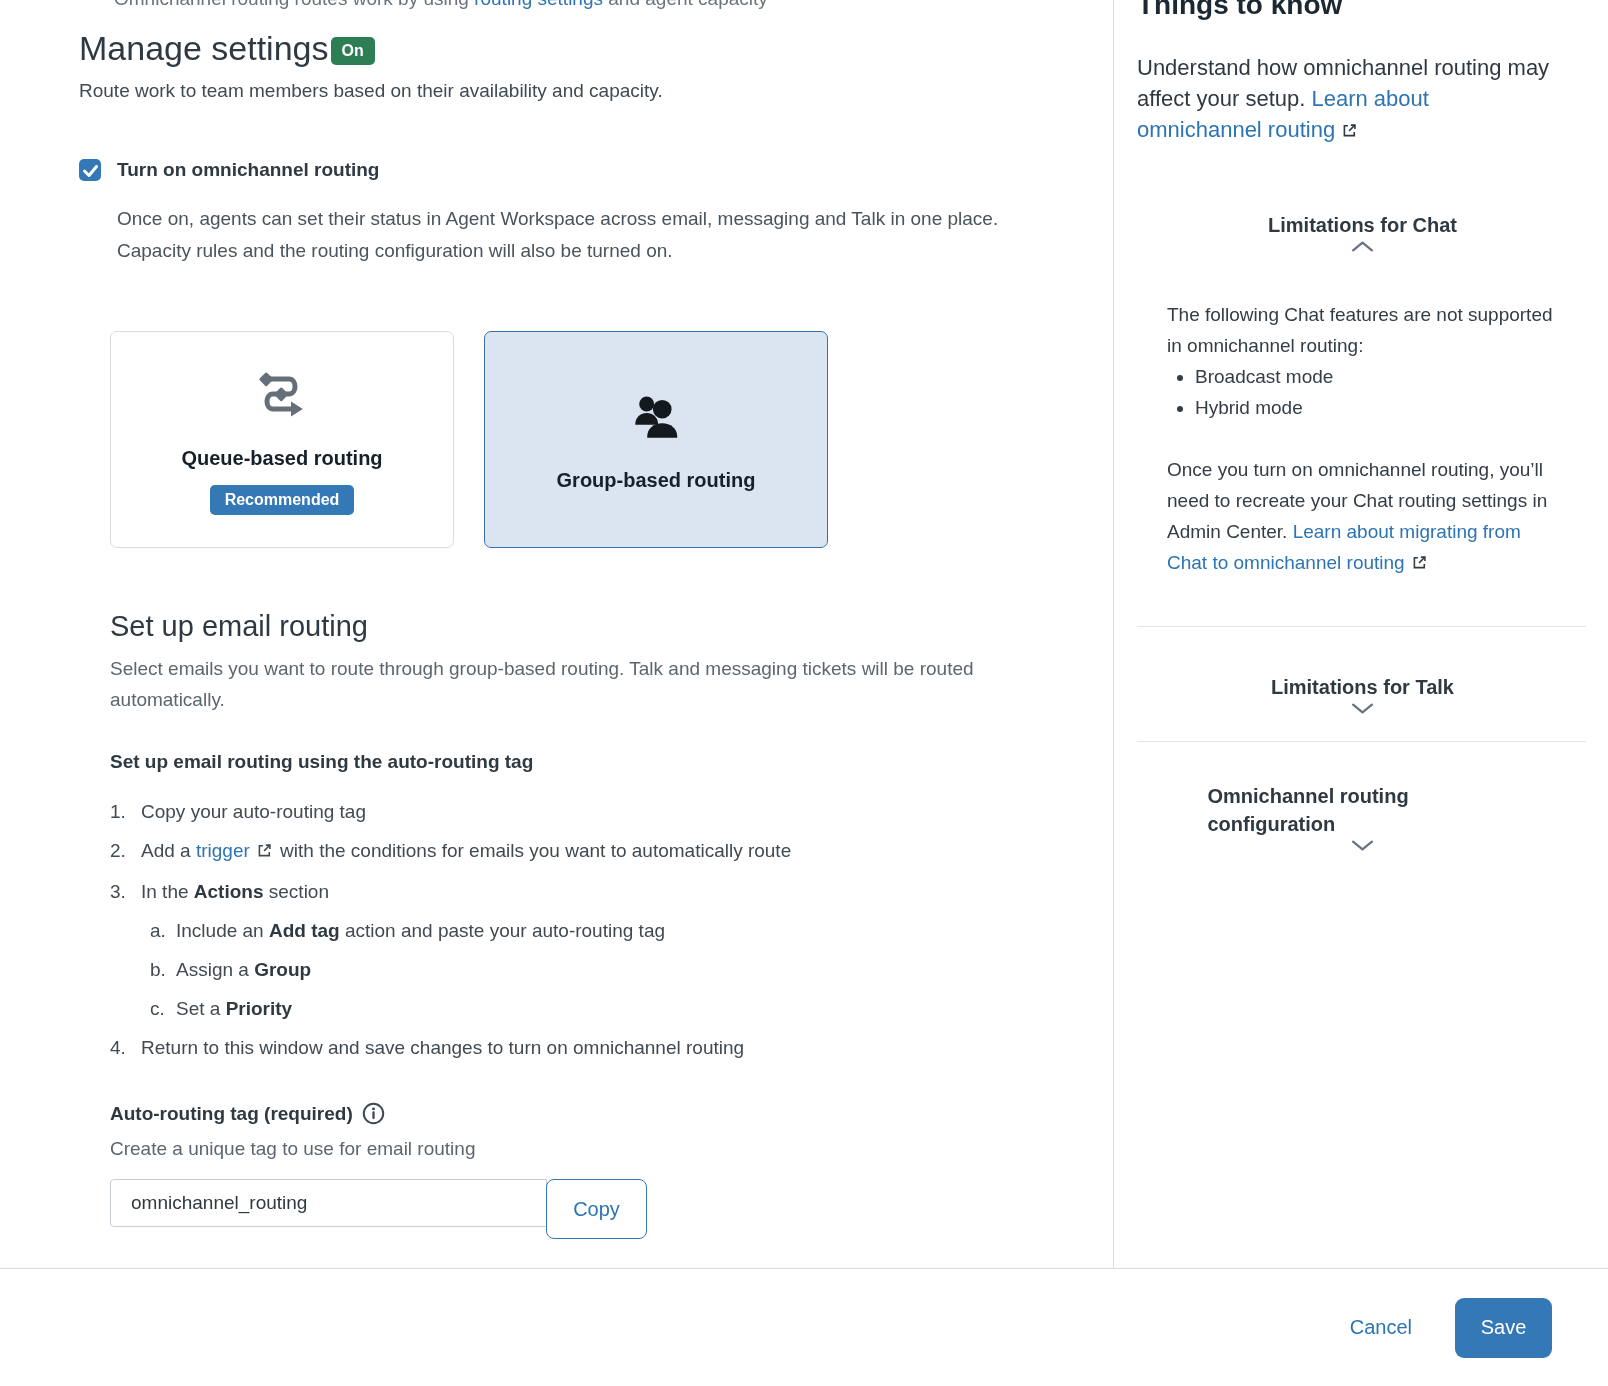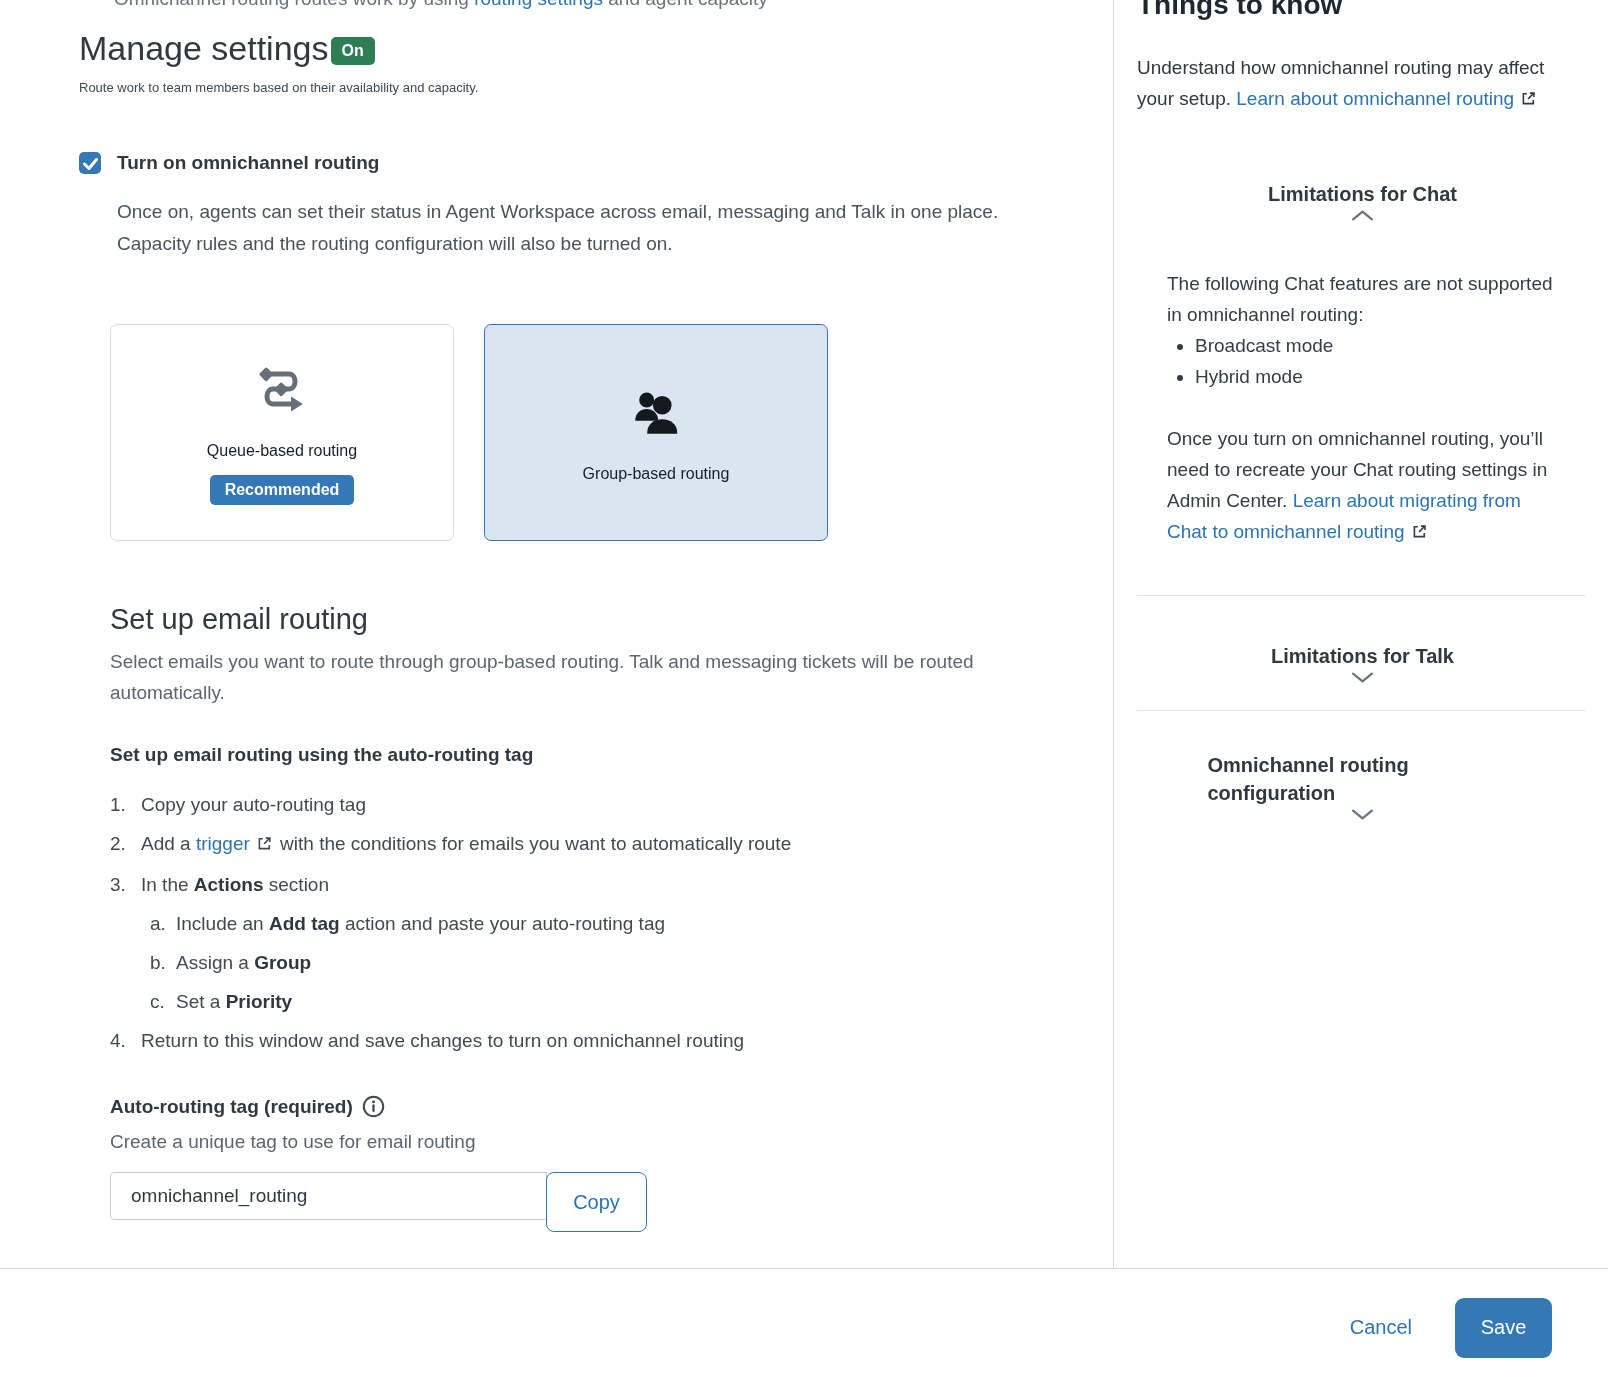--- a/index.html
+++ b/index.html
@@ -24,33 +24,33 @@
   .sidebar{flex:1;border-left:1px solid var(--border);padding:0 50px 0 23px;overflow:visible;}
 
   
   .clipped-line{height:13px;overflow:hidden;margin-left:35px;}
   .clipped-line .inner{display:block;margin-top:-12px;font-size:19px;line-height:22px;white-space:nowrap;color:#68737d;}
   .clipped-line .inner .lnk{color:var(--link);}
 
   .page-title-row{display:flex;align-items:center;gap:2px;margin-top:13px;}
   .page-title{font-size:34px;font-weight:400;line-height:44px;color:var(--text-dark);}
   .badge-on{background:var(--green);color:#fff;font-size:16px;font-weight:700;padding:4px 11px;border-radius:5px;line-height:20px;position:relative;top:3px;}
-  .subtitle{font-size:13px;margin-top:10px;color:#3f4a53;}
+  .subtitle{font-size:19px;margin-top:10px;color:#3f4a53;}
 
   .toggle{margin-top:55px;display:flex;gap:16px;}
   .checkbox{width:22px;height:22px;border-radius:5px;background:var(--accent);flex:none;margin-top:2px;display:flex;align-items:center;justify-content:center;cursor:pointer;}
   .toggle-label{font-size:19px;font-weight:700;color:var(--text-dark);line-height:26px;}
   .toggle-desc{font-size:19px;color:var(--text-body);line-height:32px;max-width:940px;margin-top:20px;}
 
   .cards{display:flex;gap:30px;margin-top:64px;margin-left:31px;}
   .card{width:344px;height:217px;border:1px solid var(--border);border-radius:7px;background:#fff;
         display:flex;flex-direction:column;align-items:center;justify-content:center;cursor:pointer;}
   .card.selected{background:var(--card-selected-bg);border:1px solid var(--card-selected-border);}
   .card-icon{height:62px;display:flex;align-items:center;justify-content:center;}
-  .card-label{font-size:16px;font-weight:400;margin-top:20px;color:#15202b;}
+  .card-label{font-size:20px;font-weight:700;margin-top:20px;color:#15202b;}
   .card-badge{margin-top:15px;background:var(--accent);color:#fff;font-weight:700;font-size:16px;padding:5px 15px;border-radius:5px;line-height:20px;}
 
   .h2{font-size:29px;font-weight:400;margin:62px 0 0 31px;color:var(--text-dark);}
   .section-desc{margin:10px 0 0 31px;font-size:19px;line-height:31px;color:var(--text-muted);max-width:945px;}
   .steps-heading{margin:36px 0 15px 31px;font-size:19px;font-weight:700;color:var(--text-dark);}
   .steps{margin:26px 0 0 31px;font-size:19px;color:#414a52;}
   .step{display:flex;margin-bottom:14px;line-height:25px;}
   .step-marker{width:31px;flex:none;}
   .step.sub{margin-left:40px;}
   .step.sub .step-marker{width:26px;}
@@ -59,21 +59,21 @@
   .ext-icon{display:inline-block;margin:0 2px 0 6px;vertical-align:-2px;}
 
   .tag-label{margin:42px 0 0 31px;font-size:19px;font-weight:700;display:flex;align-items:center;gap:9px;color:var(--text-dark);}
   .info-icon{cursor:pointer;display:inline-flex;}
   .tag-help{margin:13px 0 0 31px;color:var(--text-muted);font-size:19px;}
   .tag-row{margin:19px 0 0 31px;display:flex;align-items:stretch;}
   .tag-input{width:437px;height:48px;border:1px solid #c7ced4;border-radius:4px 0 0 4px;padding:0 20px;font-size:19px;color:var(--text-dark);font-family:Liberation Sans, sans-serif;outline:none;}
   .copy-btn{width:101px;height:60px;border:1px solid var(--accent);background:#fff;color:var(--link);font-size:20px;border-radius:8px;margin-left:-1px;cursor:pointer;font-family:inherit;}
 
   .sidebar-title{font-size:28px;font-weight:700;margin-top:-12px;line-height:34px;color:#1c2832;}
-  .sidebar-intro{margin-top:30px;font-size:19px;line-height:31px;color:var(--text-dark);max-width:432px;}
+  .sidebar-intro{margin-top:30px;font-size:22px;line-height:31px;color:var(--text-dark);max-width:432px;}
   .sections{margin-left:30px;margin-top:64px;}
   .section-header{display:flex;align-items:center;justify-content:space-between;cursor:pointer;flex-direction:column;}
   .section-title{font-size:20px;font-weight:700;line-height:28px;color:var(--text-dark);max-width:310px;}
   .section-body{margin-top:42px;font-size:19px;line-height:31px;color:#333d46;max-width:400px;}
   .limit-list{margin:0;padding-left:28px;}
   .section-para{margin-top:31px;}
   .divider{border:none;border-top:1px solid #e3e6e8;margin-left:-30px;margin-right:-28px;}
   .d1{margin-top:46px;margin-bottom:46px;}
   .d2{margin-top:22px;margin-bottom:40px;}
 

